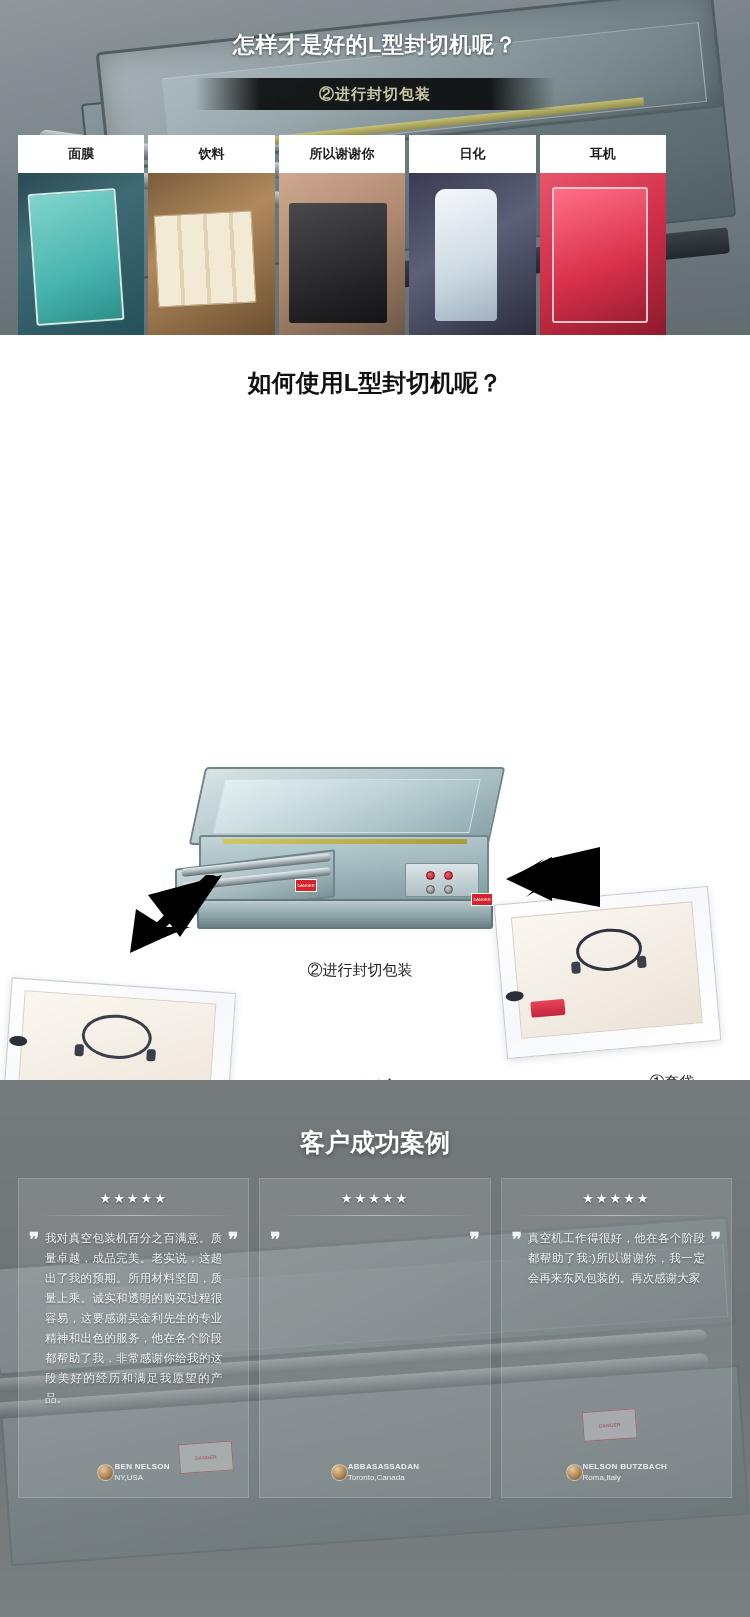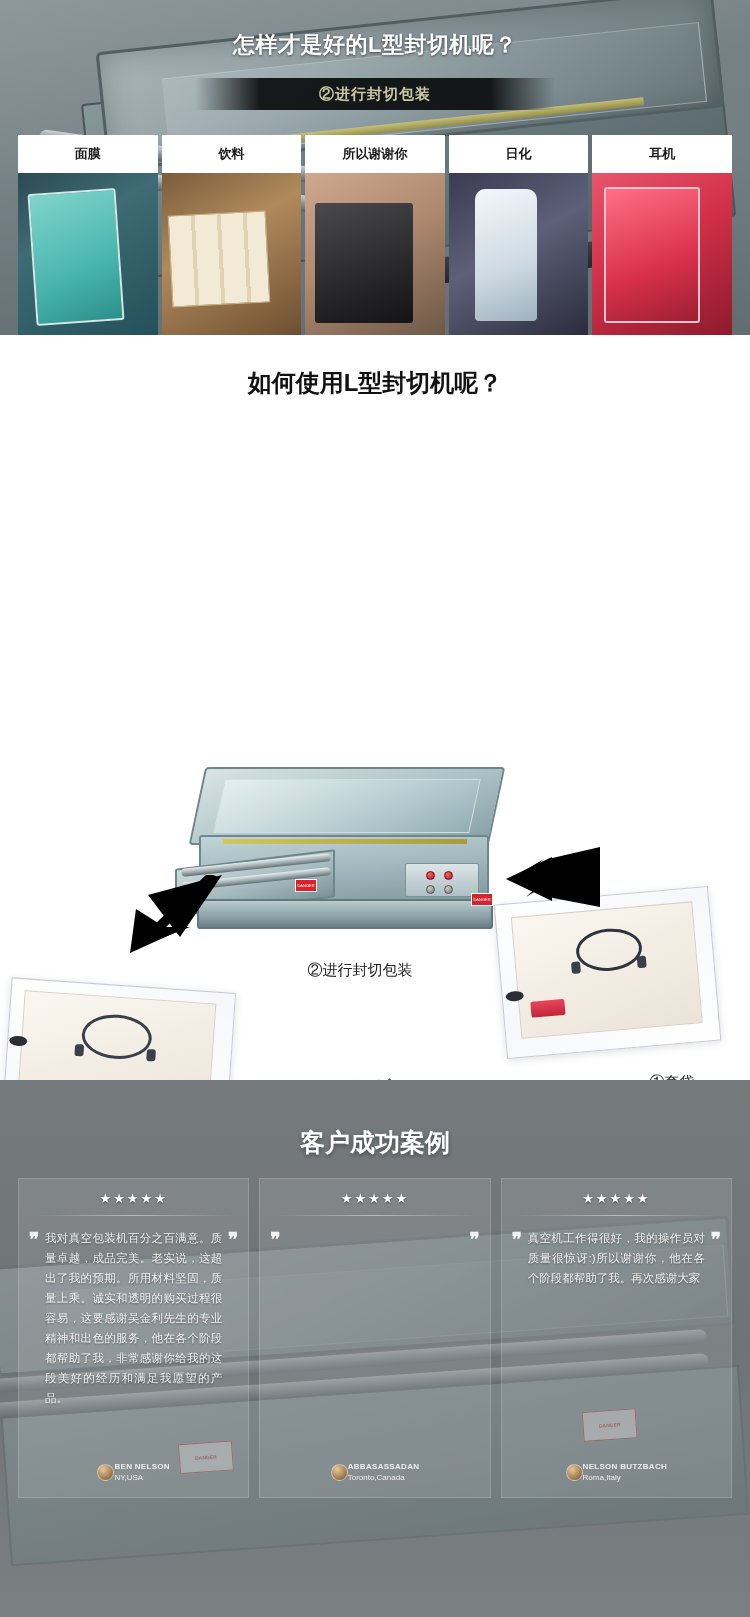--- a/index.html
+++ b/index.html
@@ -64,21 +64,21 @@
     background:linear-gradient(90deg,rgba(0,0,0,0) 0%,rgba(10,12,13,.92) 18%,rgba(10,12,13,.92) 82%,rgba(0,0,0,0) 100%);
   }
   .hero-sub {
     position:absolute; top:78px; left:0; width:100%; height:32px;
     display:flex; align-items:center; justify-content:center;
     color:#c9c7a6; font-size:15px; font-weight:bold; letter-spacing:1px;
   }
 
   
   .cats {
-    position:absolute; left:18px; bottom:0; width:714px; height:200px;
+    position:absolute; left:18px; bottom:0; width:648px; height:200px;
     display:flex; gap:4px;
   }
   .cat {
     flex:1; display:flex; flex-direction:column;
     background:#fff; overflow:hidden;
   }
   .cat-label {
     height:38px; display:flex; align-items:center; justify-content:center;
     font-size:13px; font-weight:bold; color:#1a1a1a; background:#fff;
   }
@@ -615,21 +615,21 @@
         </div>
       </div>
     </div>
 
     <div class="rv-card">
       <div class="rv-stars">★★★★★</div>
       <div class="rv-div"></div>
       <div class="rv-quote-wrap">
         <span class="q-mark q-open">❞</span>
         <span class="q-mark q-close">❞</span>
-        <div class="rv-text">真空机工作得很好，我的操作员对质量很惊讶:)所以谢谢你，他在各个阶段都帮助了我。再次感谢大家</div>
+        <div class="rv-text">真空机工作得很好，他在各个阶段都帮助了我:)所以谢谢你，我一定会再来东风包装的。再次感谢大家</div>
       </div>
       <div class="rv-author">
         <div class="rv-avatar"></div>
         <div class="rv-meta">
           <div class="rv-name">NELSON BUTZBACH</div>
           <div>Roma,Italy</div>
         </div>
       </div>
     </div>
 

